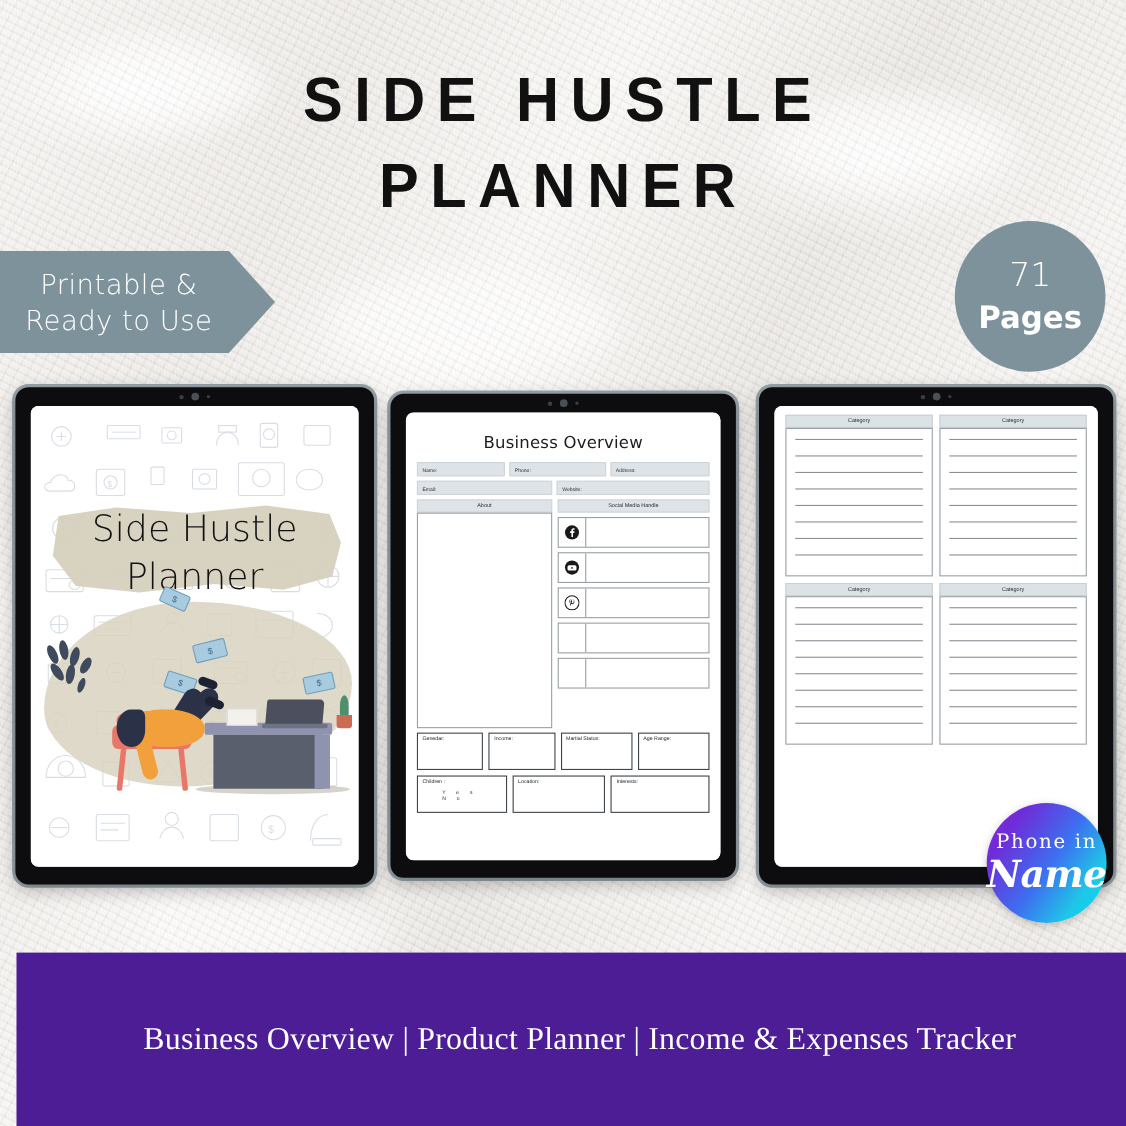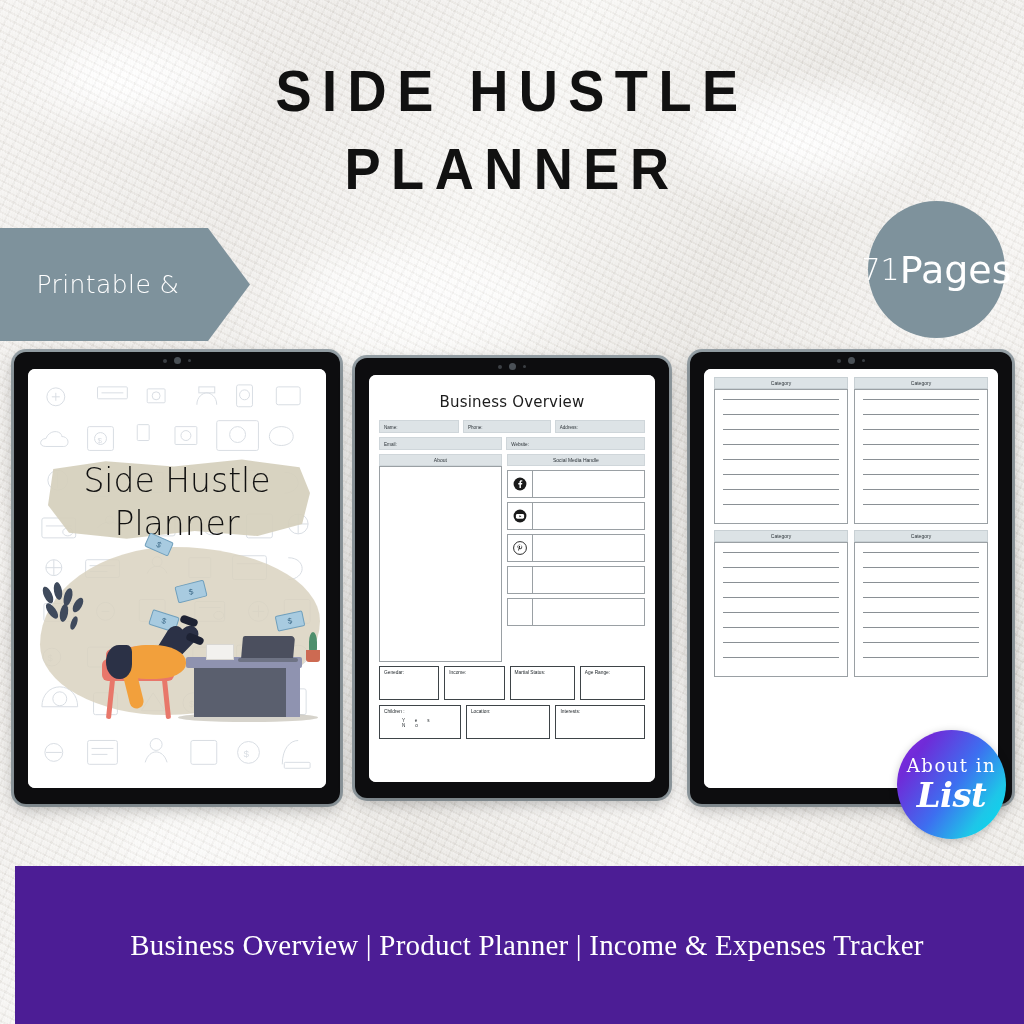--- a/index.html
+++ b/index.html
@@ -52,44 +52,44 @@
     font-size:57px;
     line-height:78px;
     letter-spacing:11px;
     font-family:"Liberation Sans", sans-serif;
     transform:scaleX(.95);
   }
 
   
   .ribbon {
     position:absolute; left:0; top:228px;
-    width:250px; height:113px;
+    width:250px; height:93px;
     background:#7e929c;
     z-index:6;
     display:flex; flex-direction:column;
     align-items:center; justify-content:center;
     clip-path:polygon(0 0, 208px 0, 250px 50%, 208px 100%, 0 100%);
     padding-right:34px;
   }
   .ribbon-line {
     color:#fff; font-size:25px; line-height:33px;
     font-family:"DejaVu Sans", sans-serif; font-weight:300;
     letter-spacing:.4px;
   }
 
   
   .pages-circle {
     position:absolute; right:19px; top:201px;
     width:137px; height:137px; border-radius:50%;
     background:#7e929c; z-index:6;
-    display:flex; flex-direction:row;
+    display:flex; flex-direction:column;
     align-items:center; justify-content:center;
   }
   .pages-num { color:#fff; font-size:30px; line-height:38px; font-family:"DejaVu Sans", sans-serif; font-weight:300; }
-  .pages-label { color:#fff; font-size:38px; line-height:38px; font-family:"DejaVu Sans", sans-serif; font-weight:400; }
+  .pages-label { color:#fff; font-size:28px; line-height:38px; font-family:"DejaVu Sans", sans-serif; font-weight:700; }
 
   
   .tablet {
     position:absolute;
     background:#0d0d0f;
     border-radius:12px;
     box-shadow:0 5px 16px rgba(0,0,0,.28), 0 0 0 3px #9aa5ab;
     z-index:4;
   }
   .tablet .notchbar {
@@ -249,20 +249,21 @@
   <div class="blotch" style="left:120px; top:820px; width:240px; height:60px;"></div>
 </div>
 
 <div class="title-wrap">
   <div class="title-line">SIDE HUSTLE</div>
   <div class="title-line">PLANNER</div>
 </div>
 
 <div class="ribbon">
   <div class="ribbon-line">Printable &amp;</div>
+  <div class="ribbon-line">Ready to Use</div>
 </div>
 
 <div class="pages-circle">
   <div class="pages-num">71</div>
   <div class="pages-label">Pages</div>
 </div>
 
 <div class="tablet" id="tablet1">
   <div class="notchbar">
     <span class="dot s"></span>
@@ -579,19 +580,19 @@
             <div class="cat-line"></div>
             <div class="cat-line"></div>
           </div>
         </div>
       </div>
     </div>
   </div>
 </div>
 
 <div class="canva">
-  <div class="canva-edit">About in</div>
-  <div class="canva-word">List</div>
+  <div class="canva-edit">Phone in</div>
+  <div class="canva-word">Name</div>
 </div>
 
 <div class="footer">
   <div class="footer-line">Business Overview | Product Planner | Income &amp; Expenses Tracker</div>
 </div>
 
 </body></html>

